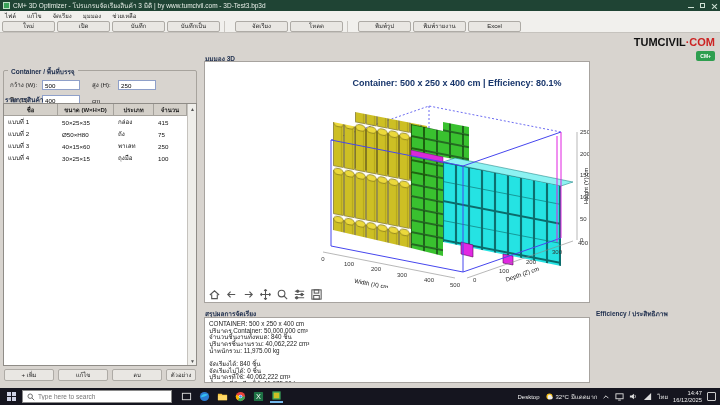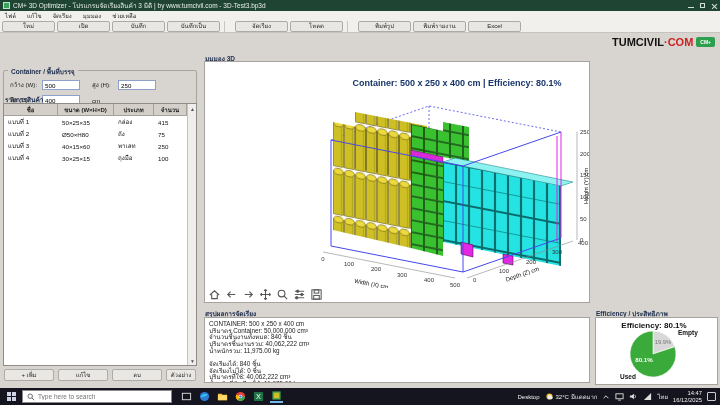--- a/index.html
+++ b/index.html
@@ -55,21 +55,21 @@
   .trow div { padding-left:4px; overflow:hidden; white-space:nowrap; }
   .vscroll { position:absolute; right:0; top:0; width:9px; height:261px; background:#efeeea; border-left:1px solid #c5c2bd; }
   .varrow { width:9px; height:9px; display:flex; align-items:center; justify-content:center; font-size:5px; color:#555; }
   .varrow.dn { position:absolute; bottom:0; }
   .lp-buttons { position:absolute; left:0; top:336px; width:200px; height:13px; }
   .lpb { position:absolute; top:0; height:12px; background:#e9e7e3; border:1px solid #aeaba6;
     border-radius:2px; font-size:6px; color:#222; display:flex; align-items:center; justify-content:center; }
 
   
   .main { position:absolute; left:0; top:33px; width:720px; height:355px; }
-  .logo { position:absolute; right:5px; top:3px; display:flex; align-items:center; gap:3px; }
+  .logo { position:absolute; right:5px; top:3px; display:flex; align-items:flex-end; gap:3px;flex-direction:column; }
   .logo .word { font-size:11px; font-weight:bold; color:#111; letter-spacing:0; }
   .logo .word b { color:#c22; }
   .logo .badge { background:#2e9e4f; color:#fff; font-size:5px; font-weight:bold;
     padding:2px 4px; border-radius:2px; }
   .view-label { position:absolute; left:205px; top:21px; font-size:6.5px; font-weight:bold; color:#20304f; }
   .plotpanel { position:absolute; left:204px; top:28px; width:386px; height:242px; background:#fff;
     border:1px solid #a7a39f; }
   .navbar { position:absolute; left:2px; bottom:1px; height:14px; display:flex; gap:2px; align-items:center;}
   .navbtn { width:15px; height:13px; display:flex; align-items:center; justify-content:center; border-radius:2px; }
 
@@ -345,31 +345,20 @@
       <div>ปริมาตรชิ้นงานรวม: 40,062,222 cm³</div>
       <div>น้ำหนักรวม: 11,975.00 kg</div>
       <div></div>
       <div>จัดเรียงได้: 840 ชิ้น</div>
       <div>จัดเรียงไม่ได้: 0 ชิ้น</div>
       <div>ปริมาตรที่ใช้: 40,062,222 cm³</div>
       <div>น้ำหนักที่จัดเรียงได้: 11,975.00 kg</div>
     </div>
 
     <div class="eff-label">Efficiency / ประสิทธิภาพ</div>
-    <div class="effbox">
-      <svg width="121" height="66" viewBox="0 0 121 66">
-        <text x="58" y="10" text-anchor="middle" font-size="8" font-weight="bold" fill="#111">Efficiency: 80.1%</text>
-        <path d="M57,36 L57,13 A23,23 0 0 1 78.8,28.7 Z" fill="#d8d8d8" stroke="#fff" stroke-width="0.6"></path>
-        <path d="M57,36 L78.8,28.7 A23,23 0 1 1 57,13 Z" fill="#3aab3a" stroke="#fff" stroke-width="0.6"></path>
-        <text x="82" y="17" font-size="6.5" font-weight="bold" fill="#111">Empty</text>
-        <text x="67" y="26" text-anchor="middle" font-size="5.8" fill="#777">19.9%</text>
-        <text x="48" y="44" text-anchor="middle" font-size="6.2" font-weight="bold" fill="#fff">80.1%</text>
-        <text x="24" y="61" font-size="6.5" font-weight="bold" fill="#111">Used</text>
-      </svg>
-    </div>
   </div>
 
   <div class="taskbar">
     <div class="startbtn">
       <span class="winlogo">
           <i></i>
           <i></i>
           <i></i>
           <i></i>
         </span>

